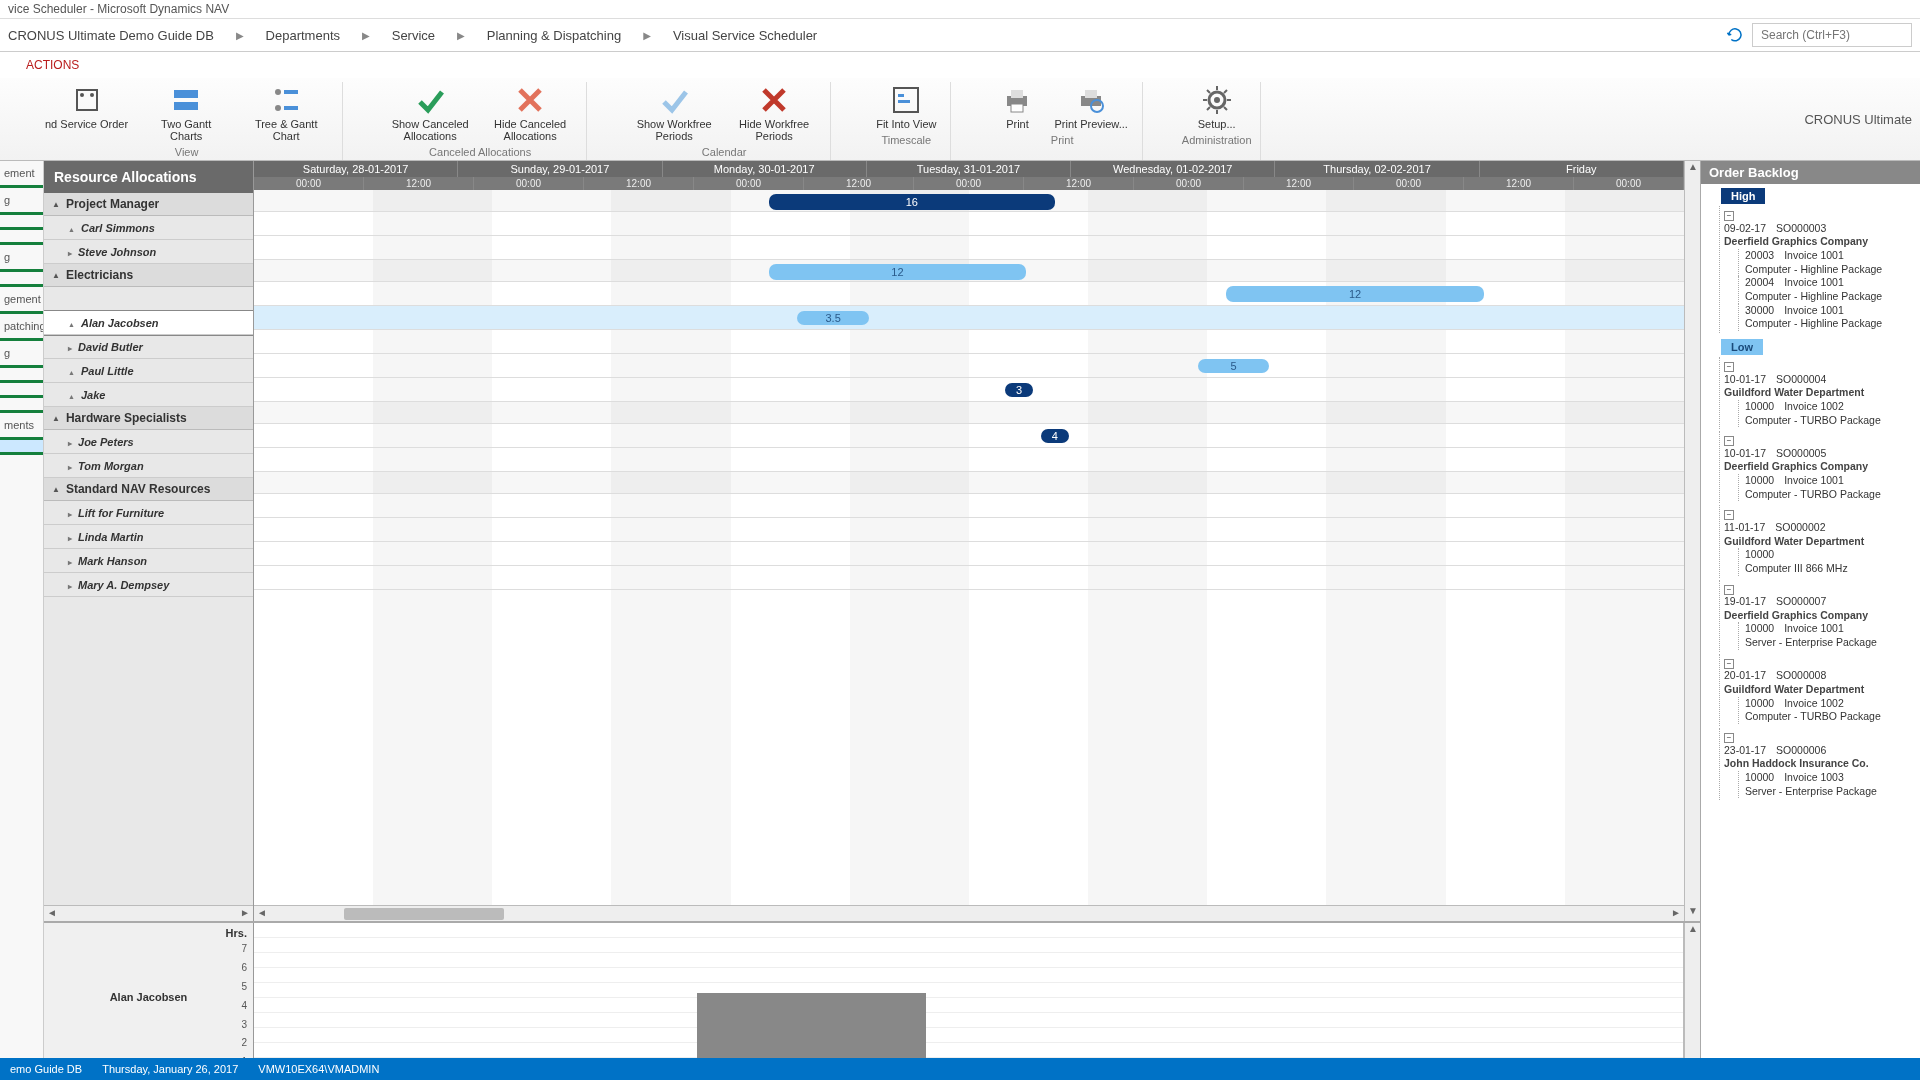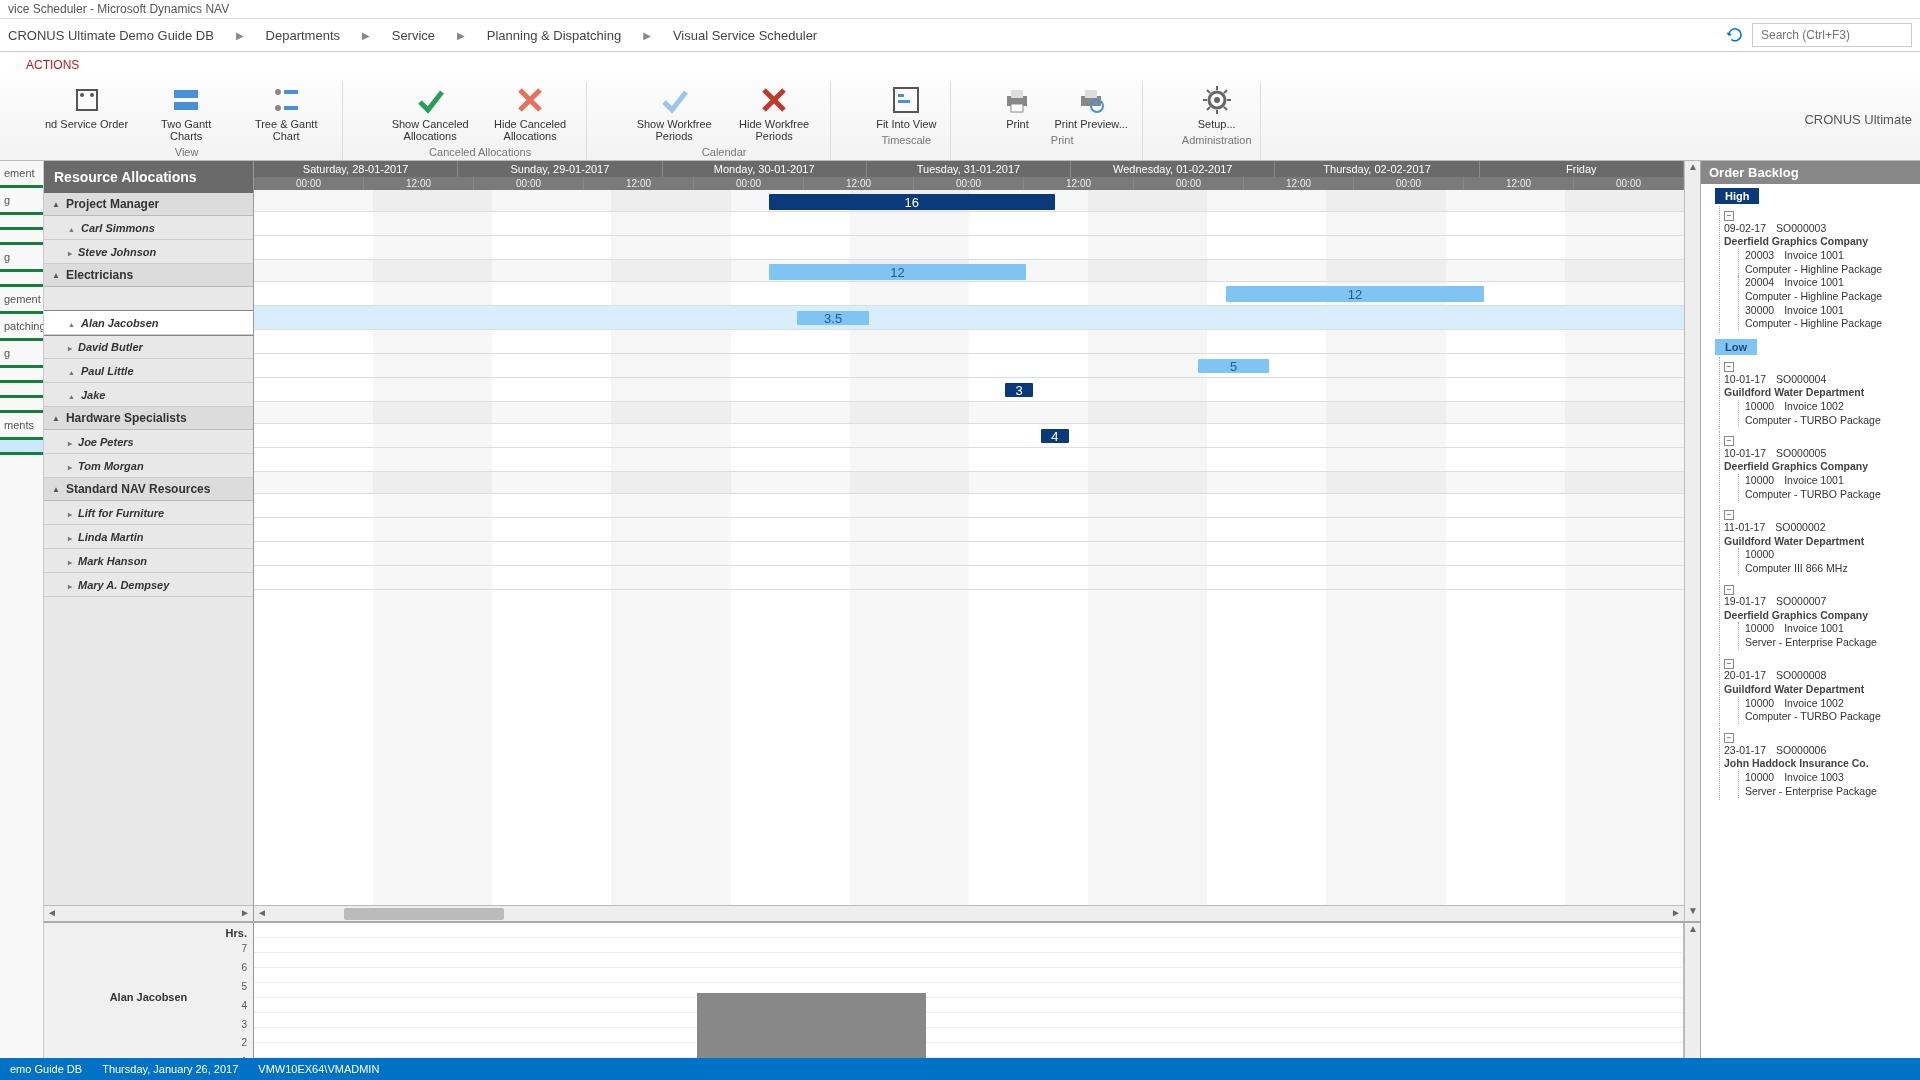--- a/index.html
+++ b/index.html
@@ -59,21 +59,21 @@
 .gantt-arrow.right { right: 0; }
 
 .timeline { flex: 1; display: flex; flex-direction: column; position: relative; overflow: hidden; }
 .time-header { display: flex; background: #6a6a6a; color: #fff; font-size: 11px; }
 .day-cell { flex: 1; border-right: 1px solid #888; text-align: center; padding: 2px 0; }
 .time-sub { display: flex; background: #7a7a7a; color: #eee; font-size: 10px; }
 .hour-cell { flex: 1; border-right: 1px solid #888; text-align: center; padding: 1px 0; }
 .gantt-body { flex: 1; position: relative; background: repeating-linear-gradient(to right, #fff 0, #fff calc(100%/12), #f6f6f6 calc(100%/12), #f6f6f6 calc(100%/6)); }
 .gantt-row { height: 24px; border-bottom: 1px solid #ddd; position: relative; }
 .gantt-row.group-row { height: 22px; background: rgba(0,0,0,0.03); }
-.bar { position: absolute; height: 16px; top: 4px; border-radius: 1px; display: flex; align-items: center; justify-content: center; font-size: 13px; color: #fff; }
+.bar { position: absolute; height: 16px; top: 4px; border-radius: 7px; display: flex; align-items: center; justify-content: center; font-size: 11px; color: #fff; }
 .bar.dark { background: #0b3a7a; }
 .bar.light { background: #7fc4f2; color: #2a5a8a; }
 .bar.small { height: 14px; top: 5px; }
 .gantt-row.selected-row { background: #d9eefc; }
 
 .vscroll { width: 16px; background: #eee; border-left: 1px solid #bbb; position: relative; }
 .vscroll .arrow { position: absolute; width: 16px; height: 16px; text-align: center; font-size: 10px; color: #666; cursor: pointer; }
 .vscroll .arrow.up { top: 0; }
 .vscroll .arrow.down { bottom: 0; }
 
@@ -81,21 +81,21 @@
 .histogram-wrap { display: flex; height: 150px; border-top: 2px solid #aaa; }
 .histo-left { width: 210px; border-right: 1px solid #999; background: #f0f0f0; position: relative; }
 .histo-left .hrs { position: absolute; right: 6px; top: 4px; font-size: 11px; font-weight: bold; }
 .histo-left .name { position: absolute; top: 50%; left: 50%; transform: translate(-50%,-50%); font-size: 11px; font-weight: bold; }
 .histo-left .ticks { position: absolute; right: 6px; top: 20px; bottom: 4px; display: flex; flex-direction: column; justify-content: space-between; font-size: 10px; color: #555; text-align: right; }
 .histo-chart { flex: 1; position: relative; background: repeating-linear-gradient(to bottom, #fff 0, #fff 14px, #eee 14px, #eee 15px); border-right: 1px solid #bbb; }
 .histo-bar { position: absolute; bottom: 4px; background: #888; }
 
 
 .backlog-header { background: #888; color: #fff; padding: 4px 8px; font-weight: bold; font-size: 13px; }
-.prio { padding: 2px 10px; color: #fff; font-weight: bold; font-size: 11px; display: inline-block; margin: 4px 0 2px 14px; }
+.prio { padding: 2px 10px; color: #fff; font-weight: bold; font-size: 11px; display: inline-block; margin: 4px 0 2px 20px; }
 .prio.high { background: #0b3a7a; }
 .prio.low { background: #7fc4f2; color: #1a4a7a; }
 .order-node { margin-left: 18px; padding: 2px 4px; font-size: 10.5px; line-height: 1.3; border-left: 1px dotted #aaa; margin-bottom: 2px; }
 .order-node .head { display: flex; gap: 10px; }
 .order-node .company { color: #444; font-weight: bold; }
 .order-item { margin-left: 14px; border-left: 1px dotted #aaa; padding-left: 6px; }
 .order-item .row1 { display: flex; gap: 10px; }
 .tree-toggle { display: inline-block; width: 10px; height: 10px; border: 1px solid #888; font-size: 8px; line-height: 8px; text-align: center; margin-right: 3px; cursor: pointer; background: #fff; }
 
 

